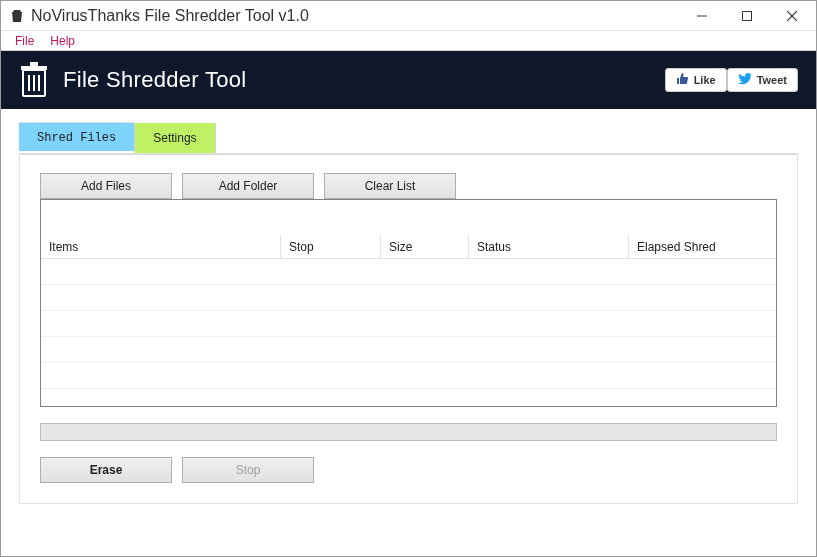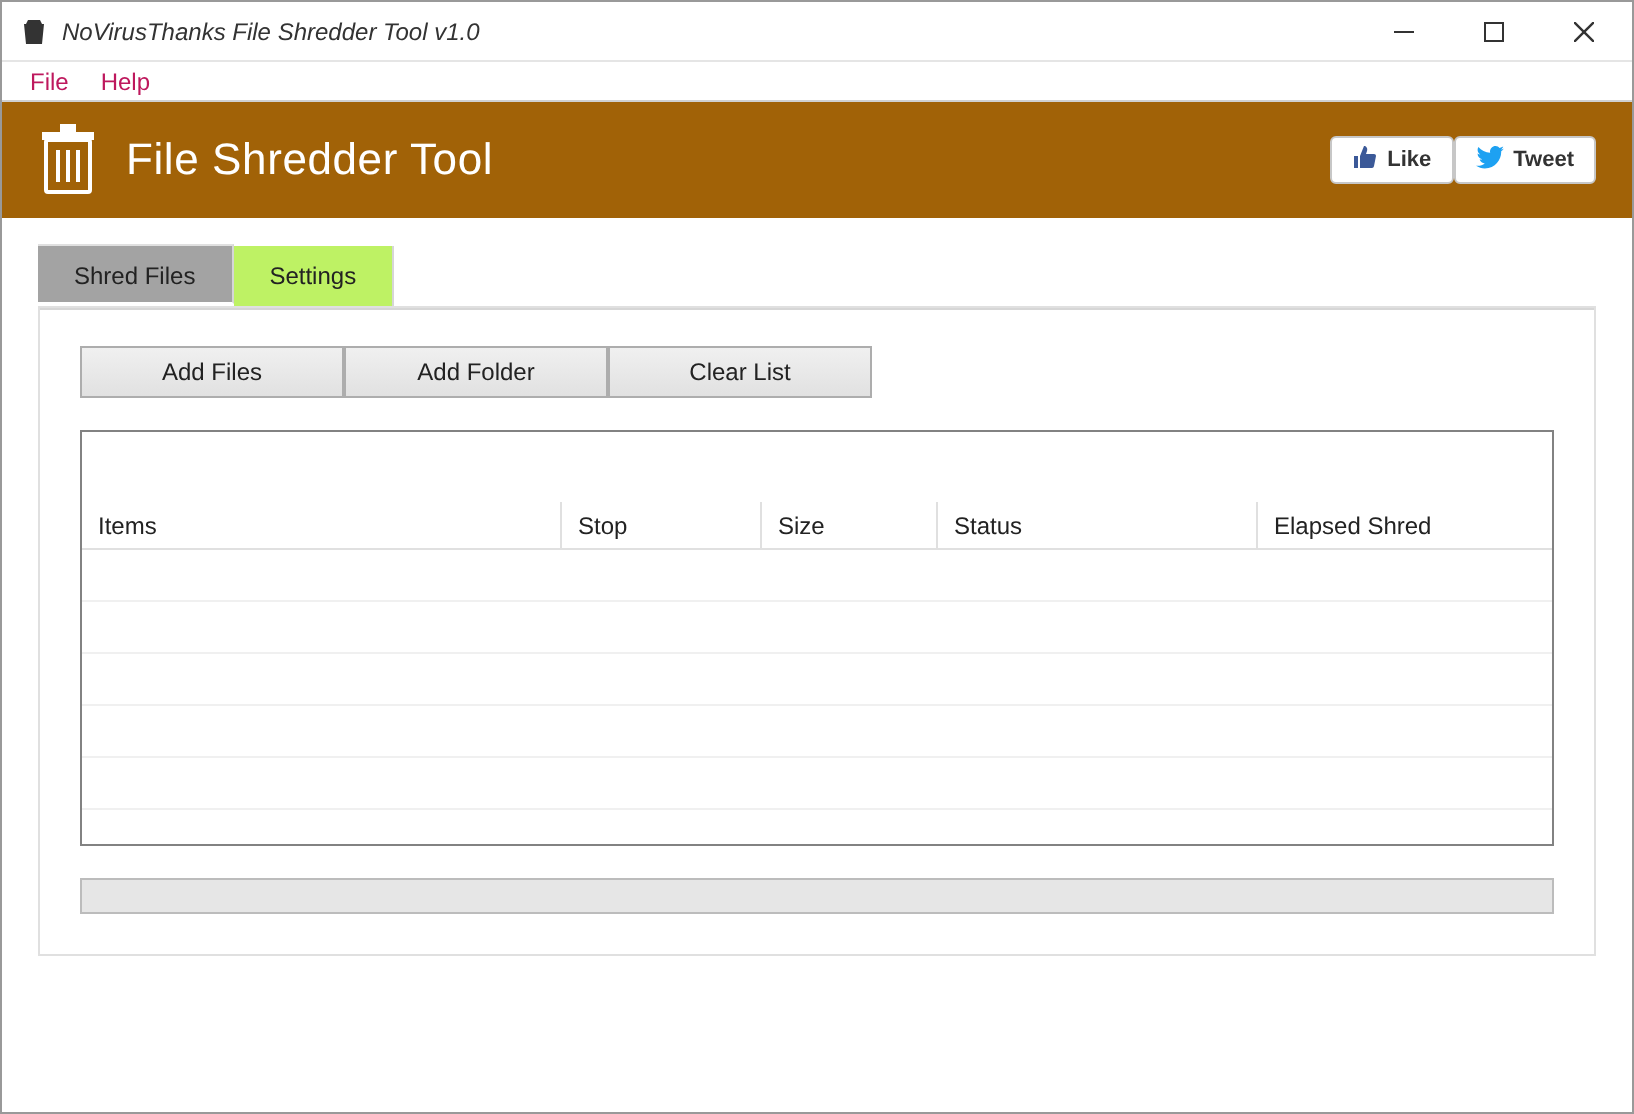--- a/index.html
+++ b/index.html
@@ -14,41 +14,41 @@
 }
 .titlebar {
   height: 30px;
   display: flex;
   align-items: center;
   padding: 0 2px 0 8px;
   background: #fff;
   border-bottom: 1px solid #e5e5e5;
 }
 .titlebar .app-icon { width: 16px; height: 16px; margin-right: 6px; display:flex; align-items:center; justify-content:center;}
-.titlebar .title { flex: 1; font-size: 12px; color: #333; font-style: italic; }
+.titlebar .title { flex: 1; font-size: 16px; color: #333; }
 .window-controls { display: flex; height: 100%; }
 .window-controls .ctl {
   width: 45px; height: 29px;
   display: flex; align-items: center; justify-content: center;
   font-size: 10px; color: #333;
 }
 .window-controls .ctl svg { pointer-events: none; }
 .menubar {
   height: 20px;
   display: flex;
   align-items: center;
   padding: 0 6px;
   border-bottom: 1px solid #d0d0d0;
   font-size: 12px;
   color: #be185d;
 }
 .menubar .menu-item { padding: 1px 8px; }
 .banner {
   height: 58px;
-  background: #a16207;
+  background: #0f172a;
   display: flex;
   align-items: center;
   padding: 0 18px;
 }
 .banner-icon { margin-right: 14px; display:flex; align-items:center; }
 .banner-title { color: #fff; font-size: 22px; font-weight: 400; flex: 1; letter-spacing: 0.3px; }
 .social-btn {
   background: #fff;
   border: 1px solid #c7c7c7;
   border-radius: 3px;
@@ -79,31 +79,32 @@
 .tab {
   padding: 0 18px;
   height: 30px;
   line-height: 30px;
   font-size: 12px;
   color: #222;
   background: #bef264;
   border-right: 1px solid #d6d6d6;
 }
 .tab.active {
-  background: #a3a3a3;
+  background: #7dd3fc;
   border-top: 1px solid #e0e0e0;
   border-bottom: 1px solid #fff;
   position: relative;
   top: -1px;
+  font-family: Liberation Mono, monospace;
 }
 .tab-content {
   border-top: 1px solid #d6d6d6;
   padding: 18px 20px 20px 20px;
 }
-.toolbar { display: flex; margin-bottom: 16px; }
+.toolbar { display: flex; gap: 10px; }
 .btn {
   height: 26px;
   width: 132px;
   border: 1px solid #adadad;
   background: linear-gradient(#f0f0f0,#e1e1e1);
   font-size: 12px;
   color: #222;
   display: flex; align-items:center; justify-content:center;
 }
 .btn:disabled, .btn.disabled { color: #a0a0a0; }
@@ -240,15 +241,19 @@
           <div class="row-line"></div>
           <div class="row-line"></div>
           <div class="row-line"></div>
           <div class="row-line"></div>
           <div class="row-line"></div>
         </div>
       </div>
 
       <div class="progress-bar"></div>
 
+      <div class="action-row">
+        <div class="btn" style="font-weight:bold;">Erase</div>
+        <div class="btn disabled">Stop</div>
+      </div>
     </div>
   </div>
 </div>
 
 </body></html>

